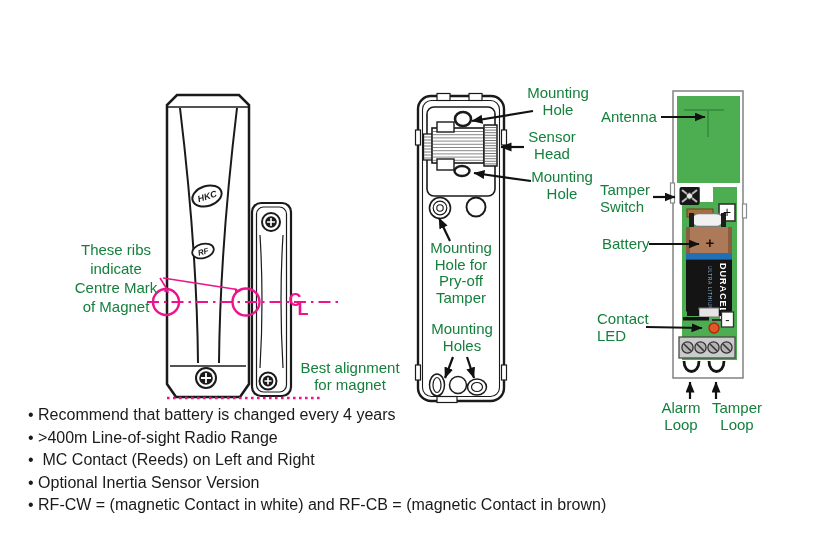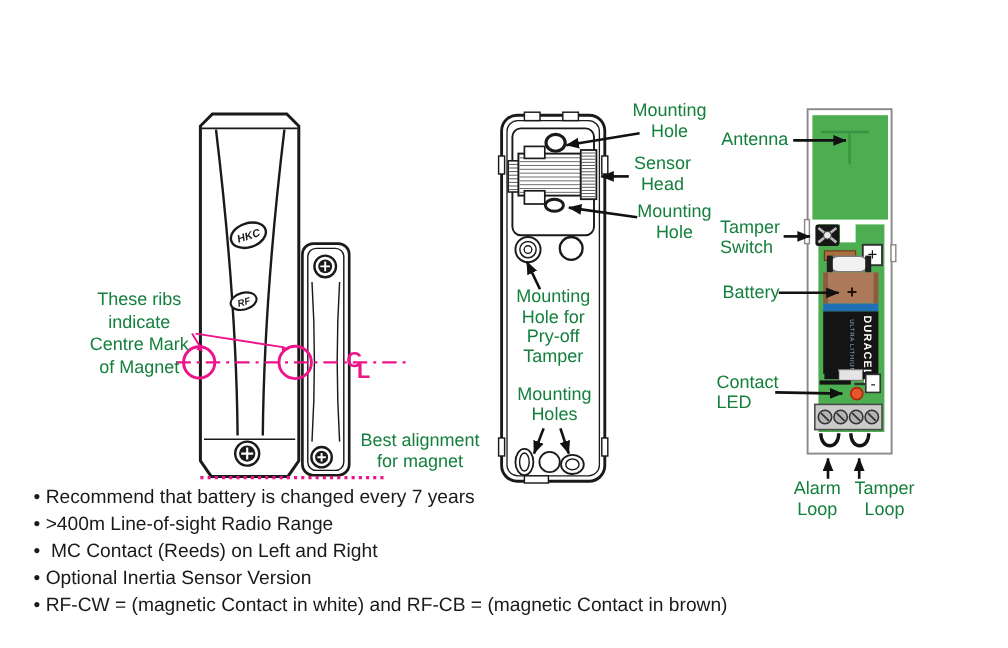--- a/index.html
+++ b/index.html
@@ -202,20 +202,20 @@
 Switch</div>
   <div class="lbl" style="left:590px;top:236px;margin-left:12px;">Battery</div>
   <div class="lbl" style="left:597px;top:311px;">Contact
 LED</div>
   <div class="lbl center" style="left:657px;top:400px;width:48px;">Alarm
 Loop</div>
   <div class="lbl center" style="left:706px;top:400px;width:62px;">Tamper
 Loop</div>
 
   <div id="bullets">
-    <div class="b">• Recommend that battery is changed every 7 years</div>
+    <div class="b">• Recommend that battery is changed every 4 years</div>
     <div class="b">• &gt;400m Line-of-sight Radio Range</div>
     <div class="b">•  MC Contact (Reeds) on Left and Right</div>
     <div class="b">• Optional Inertia Sensor Version</div>
     <div class="b">• RF-CW = (magnetic Contact in white) and RF-CB = (magnetic Contact in brown)</div>
   </div>
 
 </div>
 
 </body></html>

